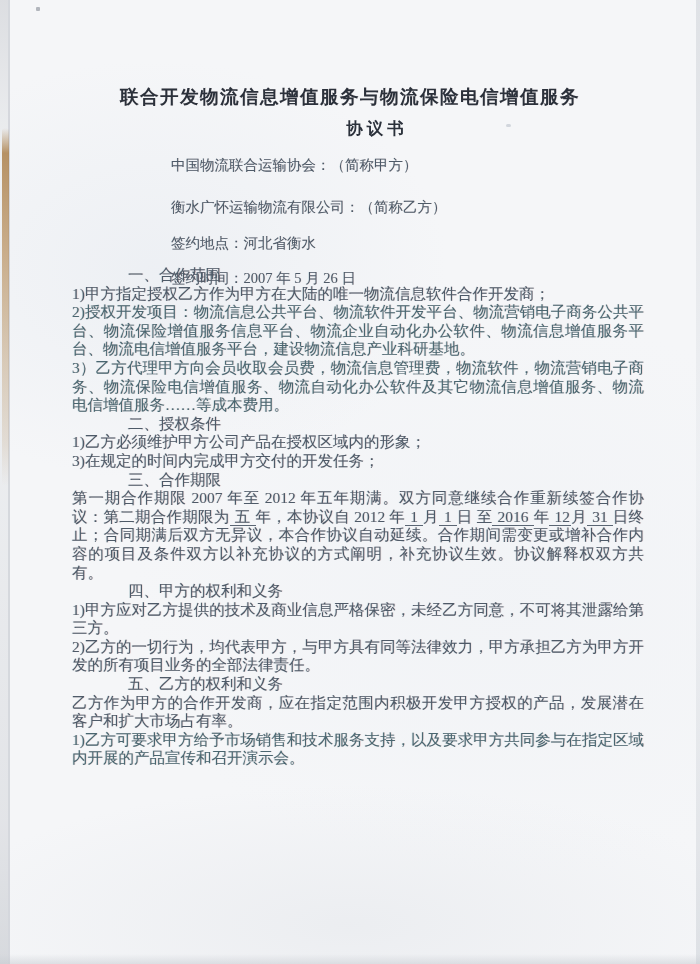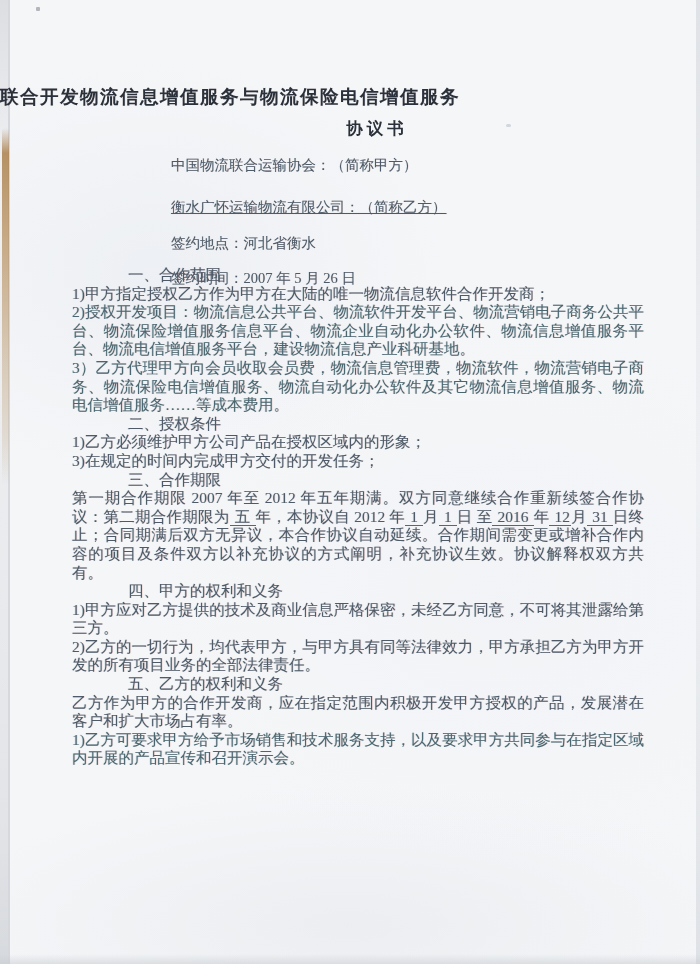--- a/index.html
+++ b/index.html
@@ -22,32 +22,32 @@
   .edge-bottom{position:absolute;left:0;bottom:0;width:100%;height:10px;
     background:linear-gradient(0deg,rgba(198,202,208,.5),rgba(198,202,208,0));}
   .tan-strip{position:absolute;left:2px;top:128px;width:7px;height:358px;border-radius:3px;
     background:linear-gradient(180deg,
       rgba(168,122,66,0) 0%, rgba(168,122,66,0.80) 7%,
       rgba(182,138,84,0.65) 35%, rgba(192,158,114,0.45) 65%,
       rgba(198,170,134,0.25) 88%, rgba(198,170,134,0) 100%);}
   .speck{position:absolute;left:36px;top:7px;width:4px;height:4px;background:#8d939c;opacity:.65;border-radius:1px;}
   .speck2{position:absolute;left:506px;top:124px;width:5px;height:3px;background:#c9ced6;opacity:.8;border-radius:2px;}
 
-  .title{position:absolute;left:0;top:84px;width:100%;margin:0;
+  .title{position:absolute;left:0;top:84px;width:100%;text-align:center;margin:0;
     font-family:"Liberation Sans","DejaVu Sans",sans-serif;
     font-size:18.5px;font-weight:bold;letter-spacing:1.5px;color:#2b313b;
     text-shadow:0.6px 0.3px 0 rgba(120,60,50,0.12);}
   .subtitle{position:absolute;left:0;top:118px;width:100%;text-align:center;margin:0;
     font-family:"Liberation Sans","DejaVu Sans",sans-serif;
     font-size:16.5px;font-weight:bold;letter-spacing:4px;color:#2b313b;padding-left:27px;}
 
   .parties{position:absolute;left:155px;top:140px;width:480px;color:#4e5a68;font-size:14.5px;}
   .parties p{margin:16px;line-height:19px;
     text-shadow:0.6px 0.2px 0 rgba(190,75,60,0.14), -0.6px -0.2px 0 rgba(45,130,140,0.14);}
-  .party-b{margin-top:23px !important;text-decoration:underline;}
+  .party-b{margin-top:23px !important;}
   .sign-place{margin-top:17px !important;}
 
   .doc-body{position:absolute;left:72px;top:266px;width:572px;
     font-size:15.5px;line-height:18.6px;color:#4e5a68;text-align:justify;}
   .doc-body p{margin:0;
     text-shadow:0.7px 0.3px 0 rgba(190,70,58,0.16), -0.7px -0.3px 0 rgba(42,132,142,0.16);}
   .indent{text-indent:70px;}
   .heading{padding-left:56px;}
   .teal{color:#4a6670;}
   .u{border-bottom:1px solid #5a6573;padding:0 1px;}

